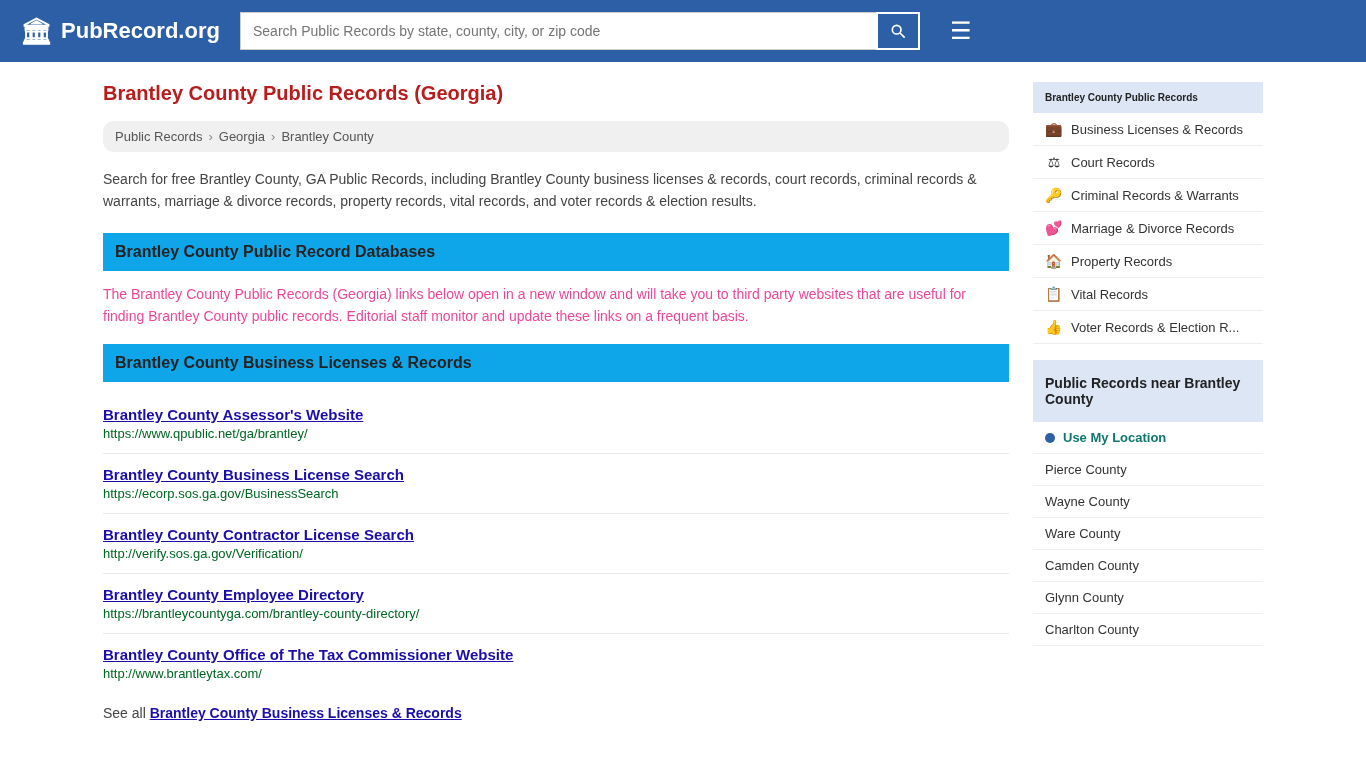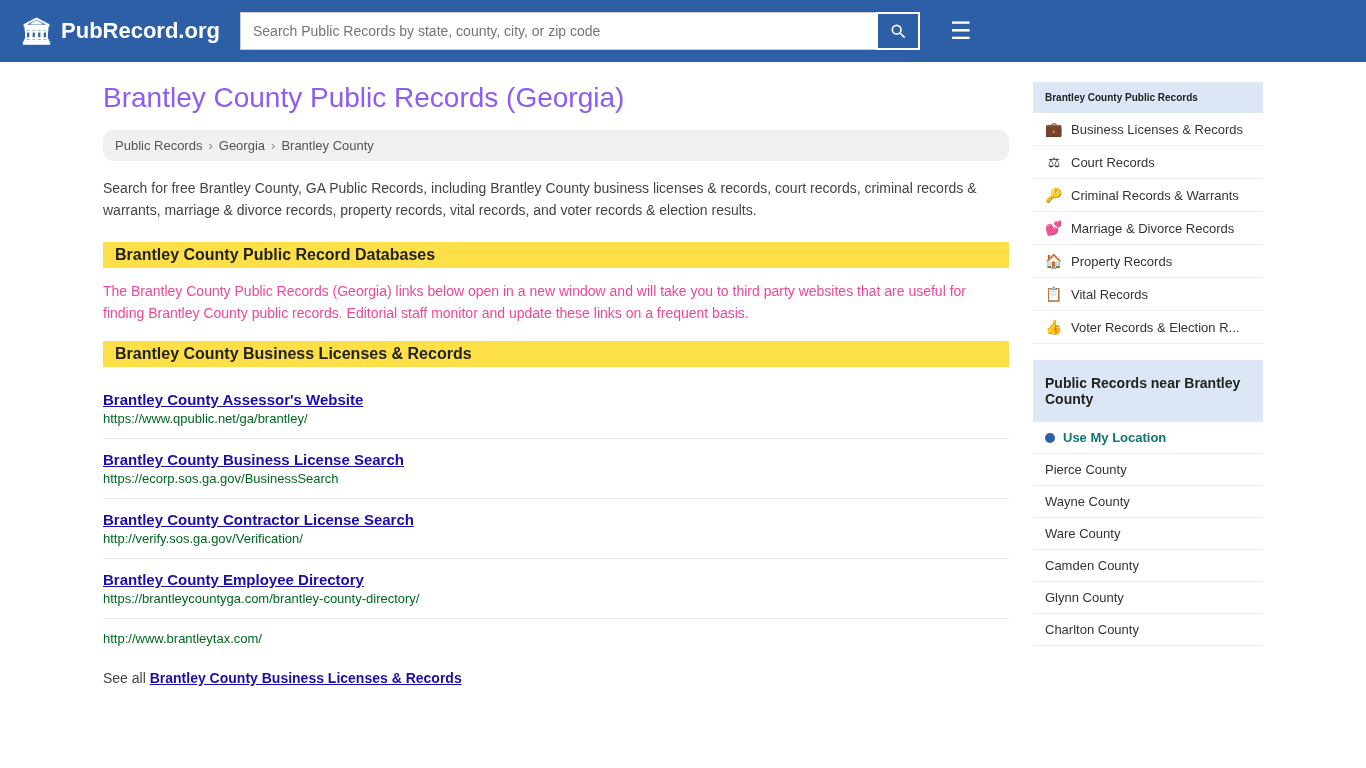--- a/index.html
+++ b/index.html
@@ -74,23 +74,23 @@
       flex: 1;
       min-width: 0;
     }
     #sidebar {
       width: 230px;
       flex-shrink: 0;
     }
 
     
     #page-title {
-      font-size: 28px;
-      font-weight: normal;
-      color: #8b5cf6;
+      font-size: 20px;
+      font-weight: bold;
+      color: #b91c1c;
       margin-bottom: 16px;
     }
 
     
     #breadcrumb {
       background: #f0f0f0;
       padding: 8px 12px;
       font-size: 13px;
       color: #555;
       margin-bottom: 16px;
@@ -111,22 +111,22 @@
     
     #description {
       font-size: 14px;
       color: #444;
       line-height: 1.6;
       margin-bottom: 20px;
     }
 
     
     .section-header {
-      background: #fde047;
-      padding: 4px 12px;
+      background: #0ea5e9;
+      padding: 10px 12px;
       font-size: 16px;
       font-weight: bold;
       color: #222;
       margin-bottom: 12px;
     }
 
     
     .section-description {
       font-size: 14px;
       color: #ec4899;
@@ -278,20 +278,21 @@
   </div>
         <div class="record-entry">
     <a class="record-title">Brantley County Contractor License Search</a>
     <span class="record-url">http://verify.sos.ga.gov/Verification/</span>
   </div>
         <div class="record-entry">
     <a class="record-title">Brantley County Employee Directory</a>
     <span class="record-url">https://brantleycountyga.com/brantley-county-directory/</span>
   </div>
         <div class="record-entry">
+    <a class="record-title">Brantley County Office of The Tax Commissioner Website</a>
     <span class="record-url">http://www.brantleytax.com/</span>
   </div>
       </div>
 
     <div class="see-all">
       <span>See all </span><span class="link">Brantley County Business Licenses &amp; Records</span>
     </div>
 
   </div>
 

